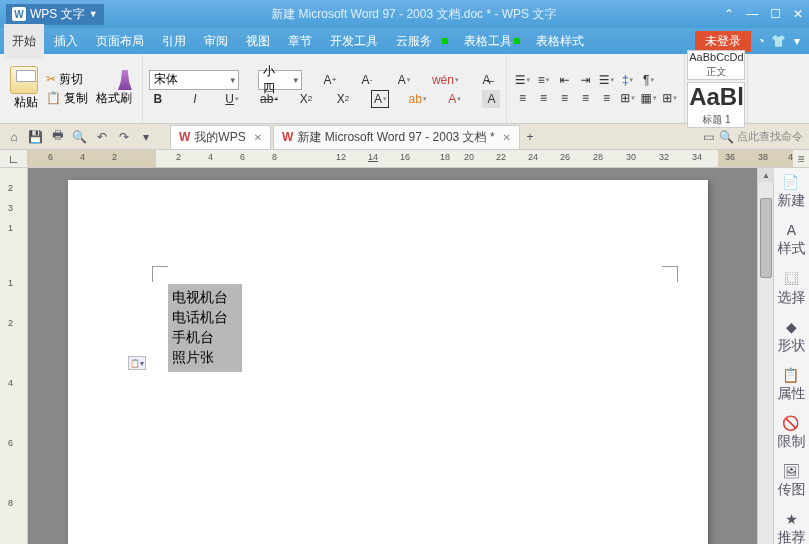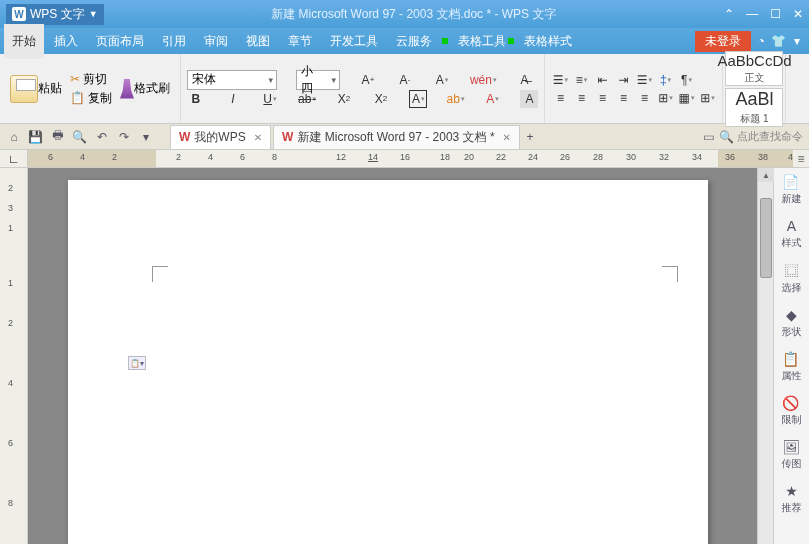--- a/index.html
+++ b/index.html
@@ -7,49 +7,49 @@
 .titlebar{height:28px;background:linear-gradient(#6ab0e8,#4a9fd8);display:flex;align-items:center;padding:0 6px;color:#fff}
 .titlebar .app{background:#3a7db8;padding:2px 6px;display:flex;align-items:center;gap:4px}
 .titlebar .app-icon{width:14px;height:14px;background:#fff;border-radius:2px;display:flex;align-items:center;justify-content:center;color:#3a7db8;font-weight:bold;font-size:10px}
 .titlebar .doc{flex:1;text-align:center;color:#e0f0ff;font-size:12px}
 .titlebar .wincontrols{display:flex;gap:12px;color:#fff}
 .titlebar .wincontrols span{cursor:pointer}
 .menubar{height:26px;background:linear-gradient(#5aa8de,#4a9fd8);display:flex;align-items:center;padding:0 4px;color:#fff;gap:2px}
 .menubar .mitem{padding:9px 8px;cursor:pointer}
 .menubar .mitem.active{background:#e8e8e8;color:#333}
 .menubar .spacer{flex:1}
-.menubar .tag{color:#fff;display:flex;align-items:center;gap:10px}
+.menubar .tag{color:#fff;display:flex;align-items:center;gap:16px}
 .menubar .green-dot{width:6px;height:6px;background:#0c0}
 .menubar .login{background:#e05030;color:#fff;padding:2px 10px}
 .menubar .ricon{width:16px;text-align:center}
 .ribbon{height:70px;background:#f0f0f0;border-bottom:1px solid #ccc;display:flex;align-items:stretch}
 .rgroup{border-right:1px solid #ddd;padding:4px 6px;display:flex;flex-direction:column;justify-content:center}
 .rgroup.row{flex-direction:row;align-items:center;gap:4px}
-.paste-big{display:flex;flex-direction:row;align-items:center;padding:2px 4px}
+.paste-big{display:flex;flex-direction:column;align-items:flex-end;padding:2px 4px}
 .paste-icon{width:28px;height:28px;border:1px solid #d4b068;background:linear-gradient(#fff8e0,#f0d890);border-radius:3px;position:relative}
 .paste-icon::after{content:"";position:absolute;top:3px;left:5px;width:18px;height:10px;background:#fff;border:1px solid #aaa}
 .clip-col{display:flex;flex-direction:column;gap:2px}
 .clip-item{display:flex;align-items:center;gap:3px;font-size:11px;cursor:pointer}
 .scissors{color:#d08020}
 .brush{width:14px;height:20px;background:linear-gradient(#c080d0,#8040a0);clip-path:polygon(30% 0,70% 0,80% 60%,100% 100%,0 100%,20% 60%)}
 .fontrow{display:flex;align-items:center;gap:19px}
 .combo{border:1px solid #aaa;background:#fff;height:20px;display:flex;align-items:center;padding:0 16px 0 4px;position:relative;font-size:12px}
 .combo::after{content:"▾";position:absolute;right:3px;color:#666;font-size:9px}
 .fname{width:90px}
 .fsize{width:44px}
 .ibtn{min-width:18px;height:18px;display:flex;align-items:center;justify-content:center;cursor:pointer;font-size:12px;color:#333}
 .ibtn.dd::after{content:"▾";font-size:7px;margin-left:1px;color:#888}
 .ibtn .sup{font-size:8px;vertical-align:super}
 .ibtn .sub{font-size:8px;vertical-align:sub}
 .pararow{display:flex;gap:3px}
 .stylebox{display:flex;gap:2px;padding:2px}
 .style{border:1px solid #ccc;background:#fff;width:58px;height:50px;display:flex;flex-direction:column;align-items:center;justify-content:center;cursor:pointer}
-.style .prev{font-size:15px;color:#333}
+.style .prev{font-size:11px;color:#333}
 .style .lbl{font-size:10px;color:#555;margin-top:2px}
-.style.big .prev{font-size:18px;font-weight:normal}
+.style.big .prev{font-size:24px;font-weight:bold}
 .qat{height:26px;background:#e8e4d8;border-bottom:1px solid #ccc;display:flex;align-items:center;padding:0 6px;gap:6px}
 .qat .qbtn{width:16px;height:16px;display:flex;align-items:center;justify-content:center;cursor:pointer;color:#556}
 .qat .tabs{display:flex;align-items:center;gap:2px;margin-left:10px;flex:1}
 .doctab{background:#fff;border:1px solid #ccc;border-bottom:none;padding:3px 8px;display:flex;align-items:center;gap:4px;font-size:11px;color:#444}
 .doctab .x{color:#888;font-size:10px;margin-left:4px;cursor:pointer}
 .doctab .w{color:#d04040;font-weight:bold}
 .doctab.active{background:#fafafa}
 .qat .search{color:#888;font-size:11px}
 .ruler-h{height:18px;background:#efefe8;border-bottom:1px solid #ccc;display:flex;position:relative}
 .ruler-h .corner{width:28px;height:18px;border-right:1px solid #ccc;display:flex;align-items:center;justify-content:center}
@@ -66,21 +66,21 @@
 .page .cm-tr{top:86px;right:30px;border-left:none;border-bottom:none}
 .sel{position:absolute;top:104px;left:100px;background:#b8b8b8;padding:4px 14px 4px 4px}
 .sel div{font-size:14px;color:#000;line-height:20px;font-family:SimSun}
 .smarttag{position:absolute;top:176px;left:60px;width:18px;height:14px;border:1px solid #bbb;background:#eef;display:flex;align-items:center;justify-content:center;font-size:8px;color:#668}
 .scrollbar-v{width:16px;background:#e8e8e8;border-left:1px solid #ccc;position:relative}
 .scrollbar-v .thumb{position:absolute;top:30px;left:2px;width:12px;height:80px;background:#c0c0c0;border:1px solid #999;border-radius:2px}
 .scrollbar-v .arr{position:absolute;left:0;width:16px;height:14px;display:flex;align-items:center;justify-content:center;font-size:8px;color:#666;background:#ddd}
 .sidepanel{width:36px;background:#f4f4f4;border-left:1px solid #ccc;display:flex;flex-direction:column;align-items:center;padding-top:6px;gap:12px}
 .sidepanel .sitem{display:flex;flex-direction:column;align-items:center;gap:2px;cursor:pointer;color:#556}
 .sidepanel .sitem .ic{font-size:14px}
-.sidepanel .sitem .tx{font-size:10px}
+.sidepanel .sitem .tx{font-size:14px}
 .red{color:#d04040}
 .blue{color:#2060c0}
 .orange{color:#e08020}
 </style>
 </head>
 <body>
 
 <div class="titlebar">
   <div class="app">
     <span class="app-icon">W</span>
@@ -273,20 +273,26 @@
       <span class="num" style="top: 110px;">1</span>
       <span class="num" style="top: 150px;">2</span>
       <span class="num" style="top: 210px;">4</span>
       <span class="num" style="top: 270px;">6</span>
       <span class="num" style="top: 330px;">8</span>
     </div>
   <div class="page-area">
     <div class="page">
       <div class="corner-mark cm-tl"></div>
       <div class="corner-mark cm-tr"></div>
+      <div class="sel">
+        <div>电视机台</div>
+        <div>电话机台</div>
+        <div>手机台</div>
+        <div>照片张</div>
+      </div>
       <div class="smarttag">📋▾</div>
     </div>
   </div>
   <div class="scrollbar-v">
     <div class="arr" style="top:0">▲</div>
     <div class="thumb"></div>
 
   </div>
   <div class="sidepanel">
     <div class="sitem">

